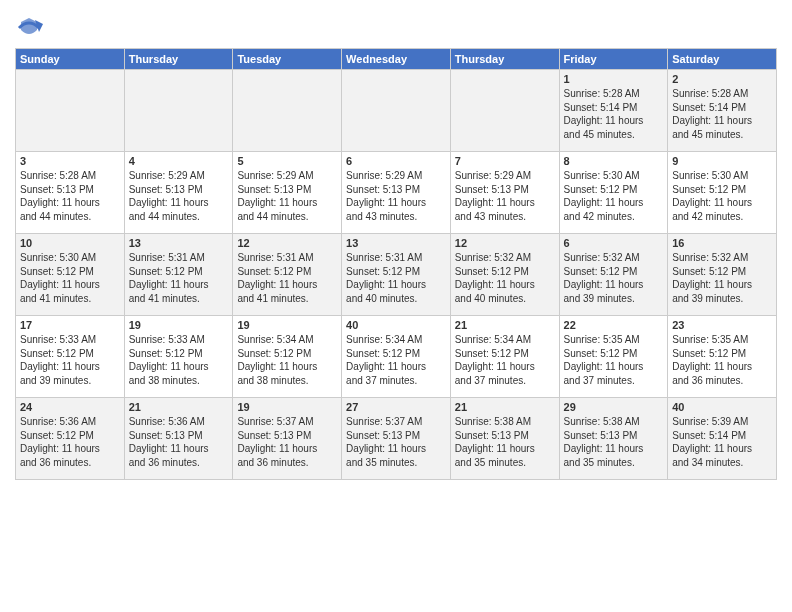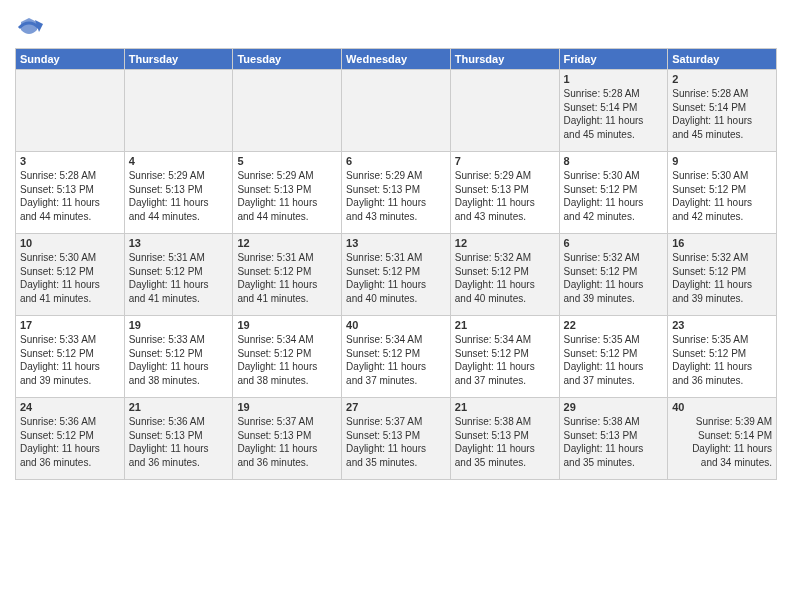--- a/index.html
+++ b/index.html
@@ -344,21 +344,21 @@
           </td>
           <td>
             <span class="day-number">29</span>
             <div class="day-info" style="white-space: pre-line;">Sunrise: 5:38 AM
 Sunset: 5:13 PM
 Daylight: 11 hours
 and 35 minutes.</div>
           </td>
           <td>
             <span class="day-number">40</span>
-            <div class="day-info" style="white-space: pre-line; text-align: right;">Sunrise: 5:39 AM
+            <div class="day-info" style="white-space: pre-line;">Sunrise: 5:39 AM
 Sunset: 5:14 PM
 Daylight: 11 hours
 and 34 minutes.</div>
           </td>
         </tr>
       </tbody>
   </table>
 </div>
 
 </body></html>

